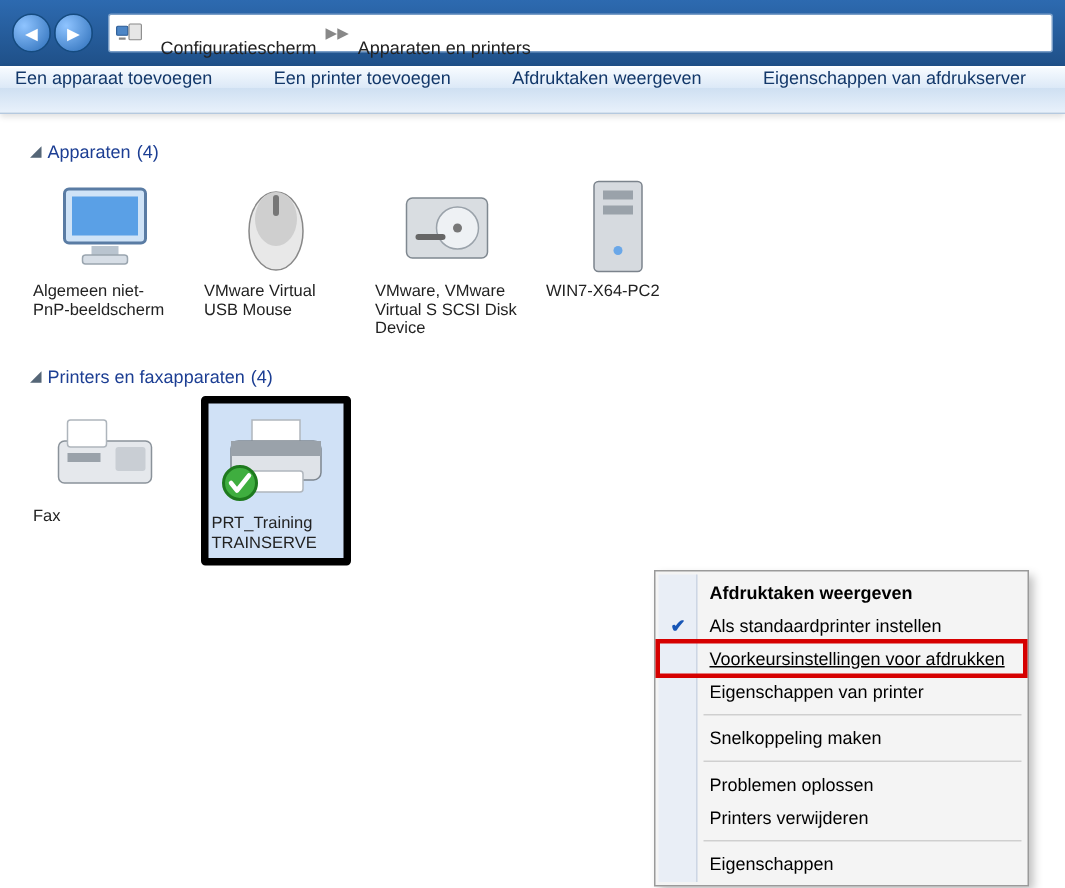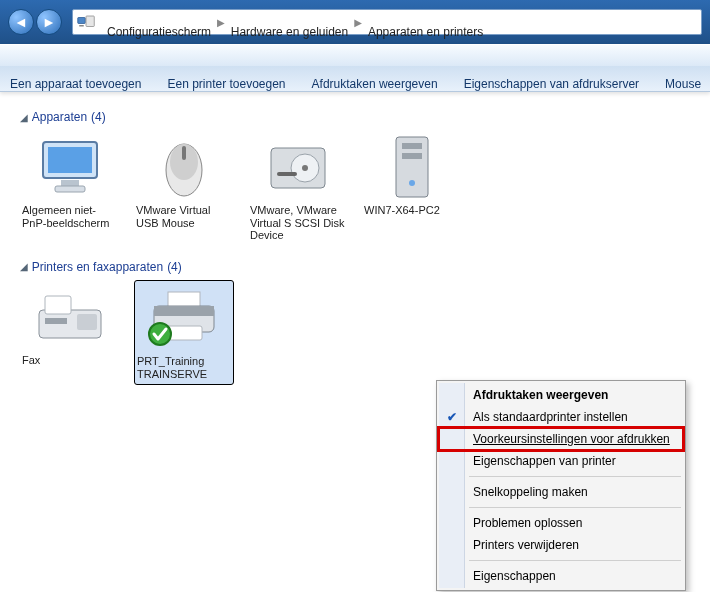--- a/index.html
+++ b/index.html
@@ -23,46 +23,46 @@
     background: #fff; border: 1px solid #7a9ec7; border-radius: 2px;
     display: flex; align-items: center; padding: 0 4px; font-size: 12px;
     color: #222;
   }
   .addr-icon { width: 18px; height: 14px; margin-right: 6px; }
   .crumb { padding: 0 6px; margin-top: 20px; }
   .sep { color: #888; font-size: 10px; }
 
   
   .toolbar {
-    height: 48px;
+    height: 32px;
     background: linear-gradient(#f7fbff, #dce9f7 45%, #cfe0f2 46%, #e8f1fb);
     border-top: 1px solid #fff;
     border-bottom: 1px solid #b5c9df;
-    display: flex; align-items: flex-end; padding: 0 10px;
-    font-size: 12px; color: #13386a; gap: 26px;
+    display: flex; align-items: flex-start; padding: 0 10px;
+    font-size: 12px; color: #13386a; gap: 41px;
     position: relative; z-index: 2;
     box-shadow: 0 2px 4px rgba(0,0,0,.12);
   }
   .toolbar span { cursor: default; white-space: nowrap; }
 
   
   .content { padding: 14px 20px; position: relative; }
   .section-h {
     font-size: 12px; color: #1c3e93; margin: 4px 0 6px;
     display: flex; align-items: center; gap: 4px;
   }
   .tri { font-size: 10px; color: #567; }
   .grid { display: flex; flex-wrap: wrap; gap: 6px 14px; }
   .item {
     width: 100px; text-align: left; font-size: 11px; color: #222;
     padding: 4px 2px; border-radius: 3px;
   }
   .item.sel {
     background: rgba(120,170,230,.35);
-    border: 1px solid #000000;
+    border: 5px solid #000000;
   }
   .item .ico { height: 68px; display:flex; align-items:center; justify-content:center; }
   .lbl { line-height: 1.15; display:block; margin-top:2px; }
 
   
   svg { display:block; }
 
   
   .ctxmenu {
     position: absolute; left: 436px; top: 380px;
@@ -97,21 +97,20 @@
   </div>
 
   <div class="address">
     <svg class="addr-icon" viewBox="0 0 24 18">
       <rect x="1" y="3" width="10" height="8" rx="1" fill="#4d86c6" stroke="#2a5a94"></rect>
       <rect x="12" y="1" width="11" height="14" rx="1" fill="#e6e6e6" stroke="#888"></rect>
       <rect x="3" y="13" width="6" height="2" fill="#888"></rect>
     </svg>
     <span class="crumb">Configuratiescherm</span>
     <span class="sep">▶</span>
-    <span class="crumb">Hardware en geluiden</span>
     <span class="sep">▶</span>
     <span class="crumb">Apparaten en printers</span>
   </div>
 </div>
 
 <div class="toolbar">
   <span>Een apparaat toevoegen</span>
   <span>Een printer toevoegen</span>
   <span>Afdruktaken weergeven</span>
   <span>Eigenschappen van afdrukserver</span>

